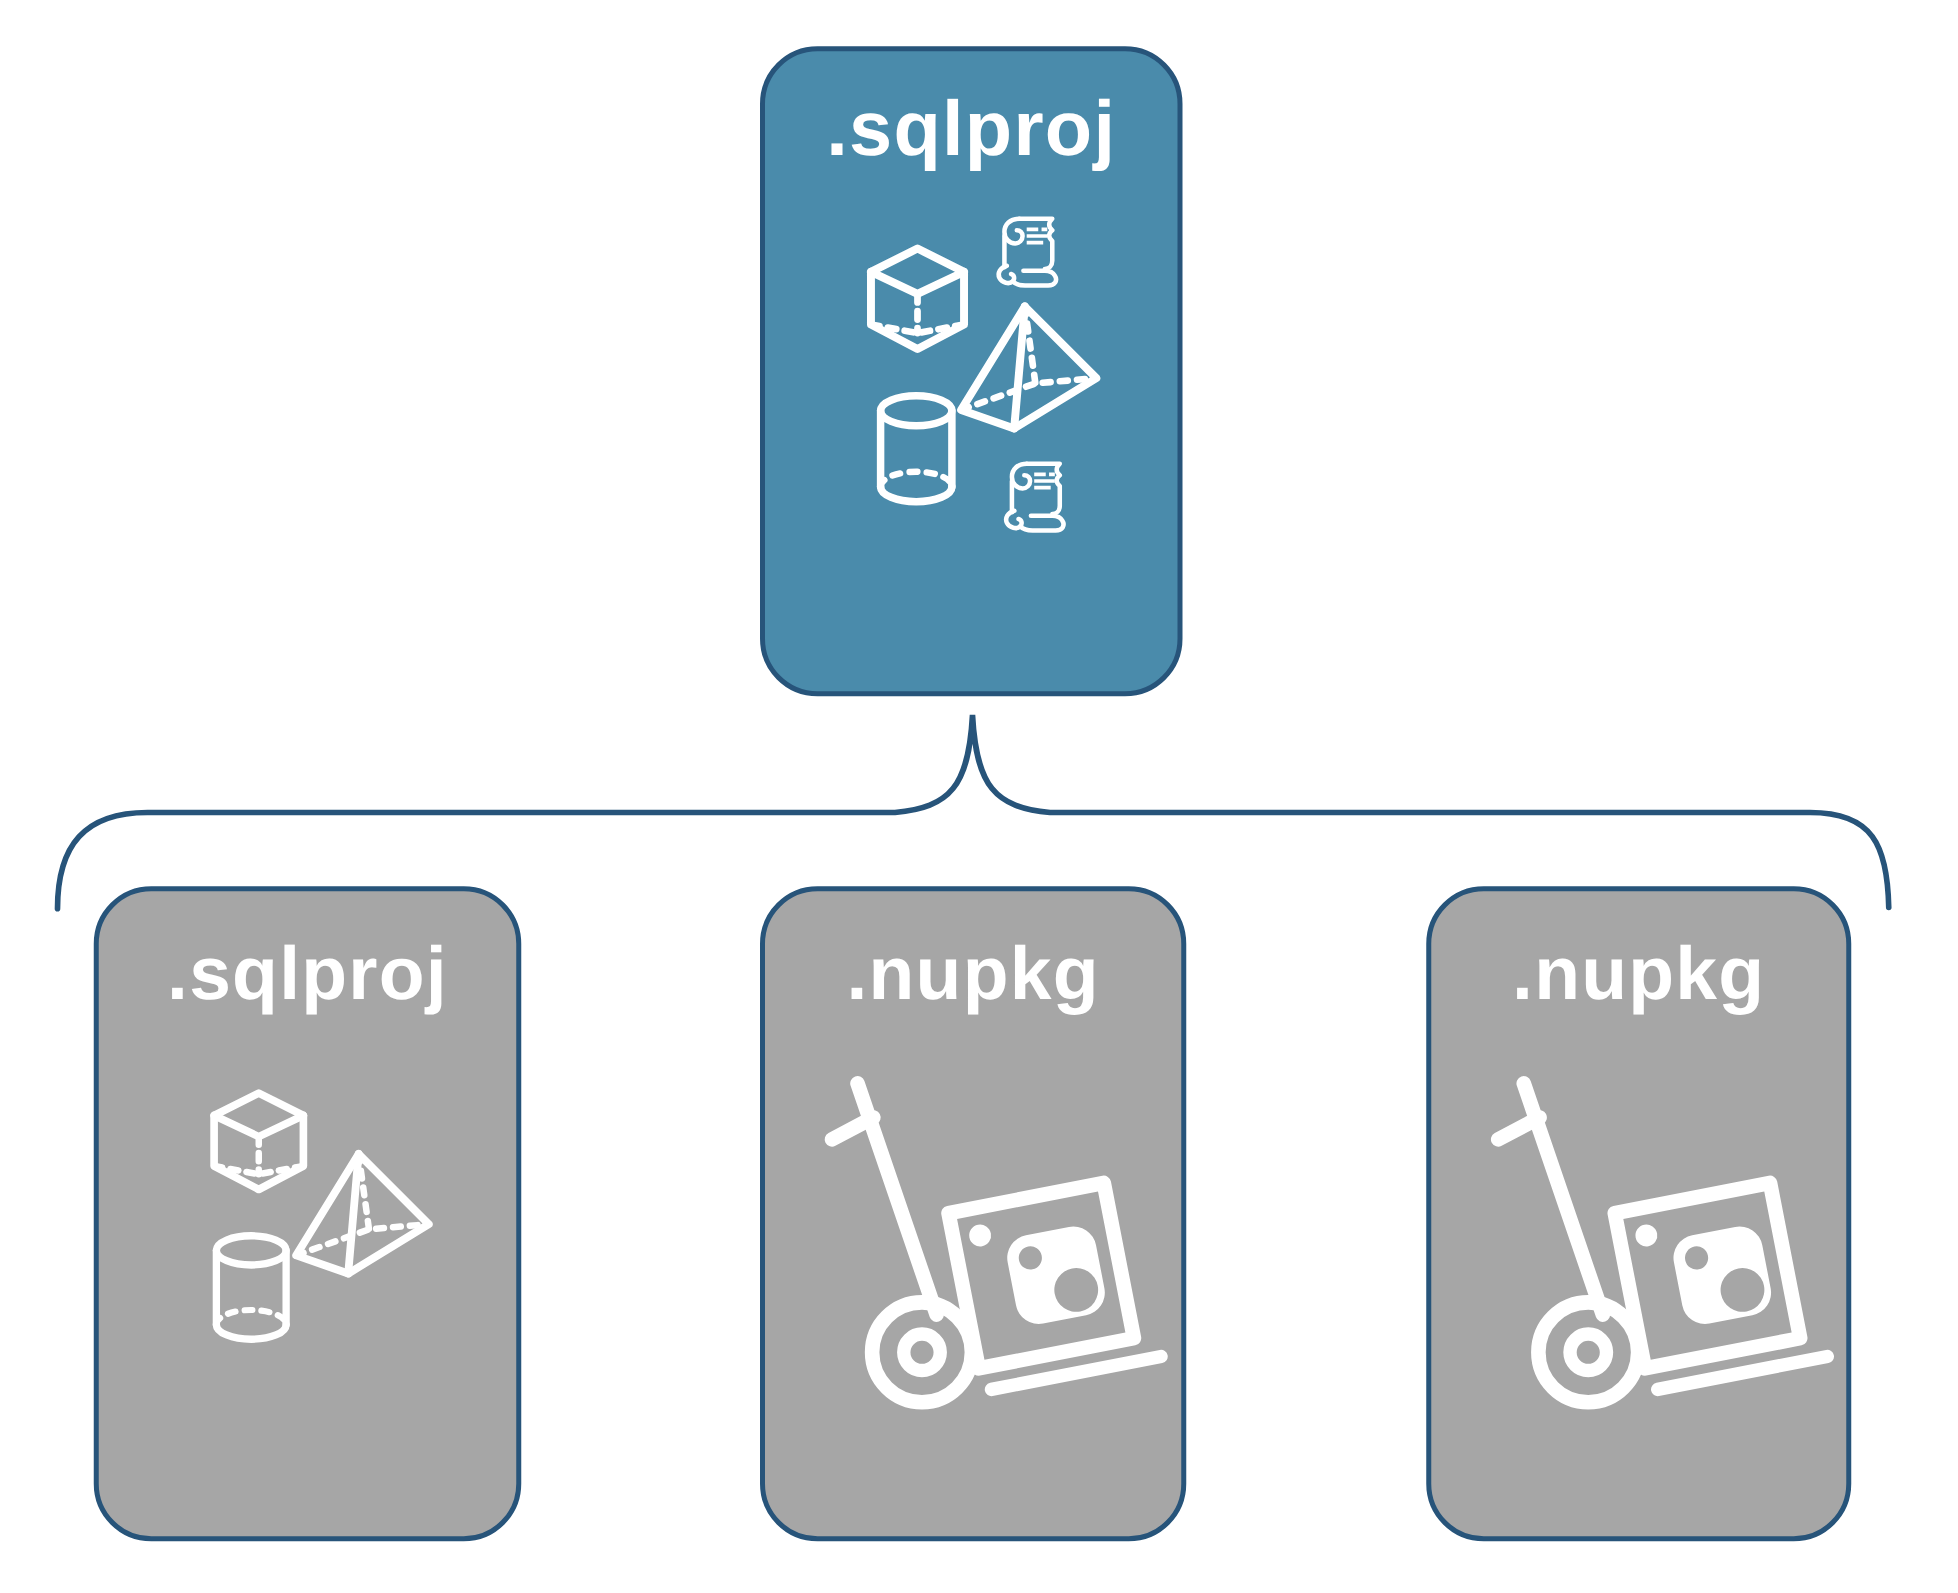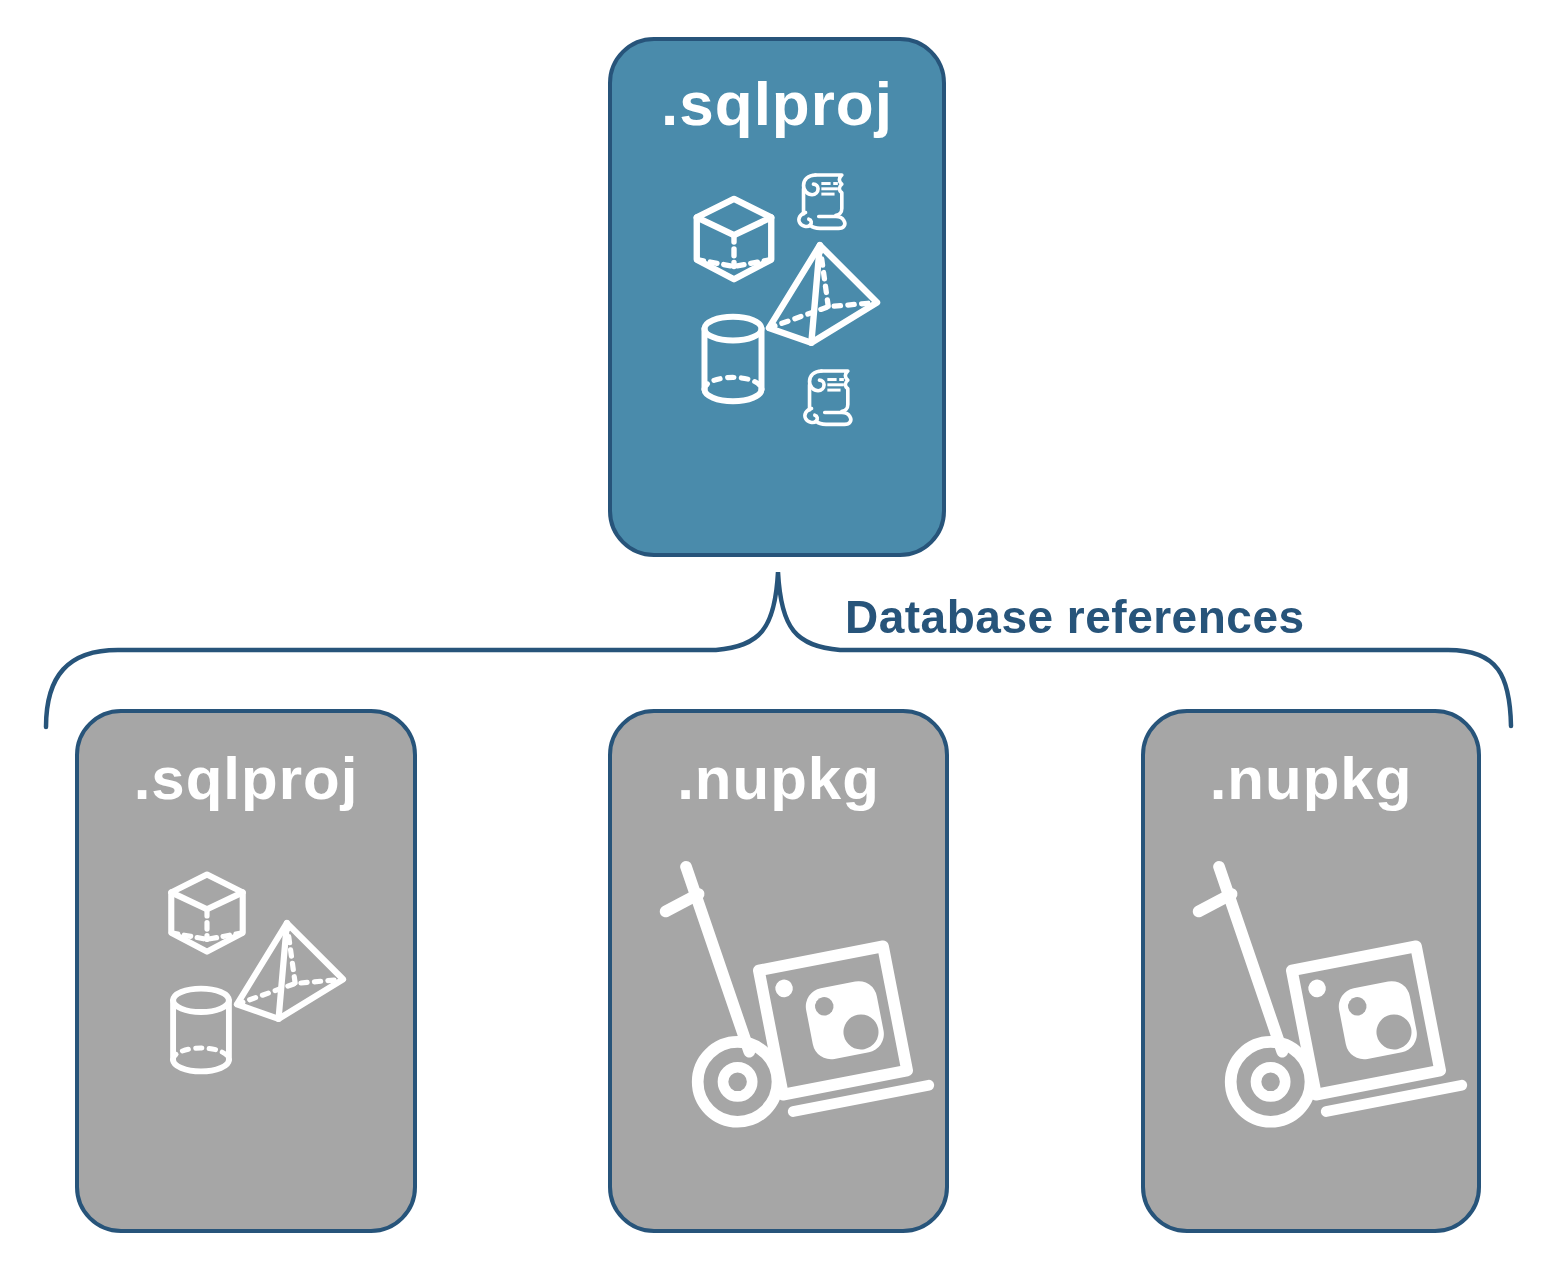--- a/index.html
+++ b/index.html
@@ -101,21 +101,20 @@
   </defs>
 </svg>
 
 <div class="stage">
 
   <svg class="connector" width="1566" height="1274" viewBox="0 0 1566 1274">
     <path d="M46 727 C46 676 68 650 118 650 L716 650 C760 646 775 629 778 572
              C781 629 796 646 840 650 L1448 650 C1498 650 1510 676 1511 726" fill="none" stroke="#27547A" stroke-width="4.5" stroke-linecap="round"></path>
   </svg>
 
-  <div class="connector-label">Database references</div>
 
   <div class="card blue" style="left:608px;top:37px;width:338px;height:520px;">
     <div class="card-title">.sqlproj</div>
     <svg class="ic" style="left:70px;top:150px;width:104px;height:98px">
         <use href="#sym-cube"></use>
       </svg>
     <svg class="ic" style="left:178px;top:128px;width:68px;height:66px">
         <use href="#sym-scroll"></use>
       </svg>
     <svg class="ic" style="left:152px;top:200px;width:118px;height:106px">

